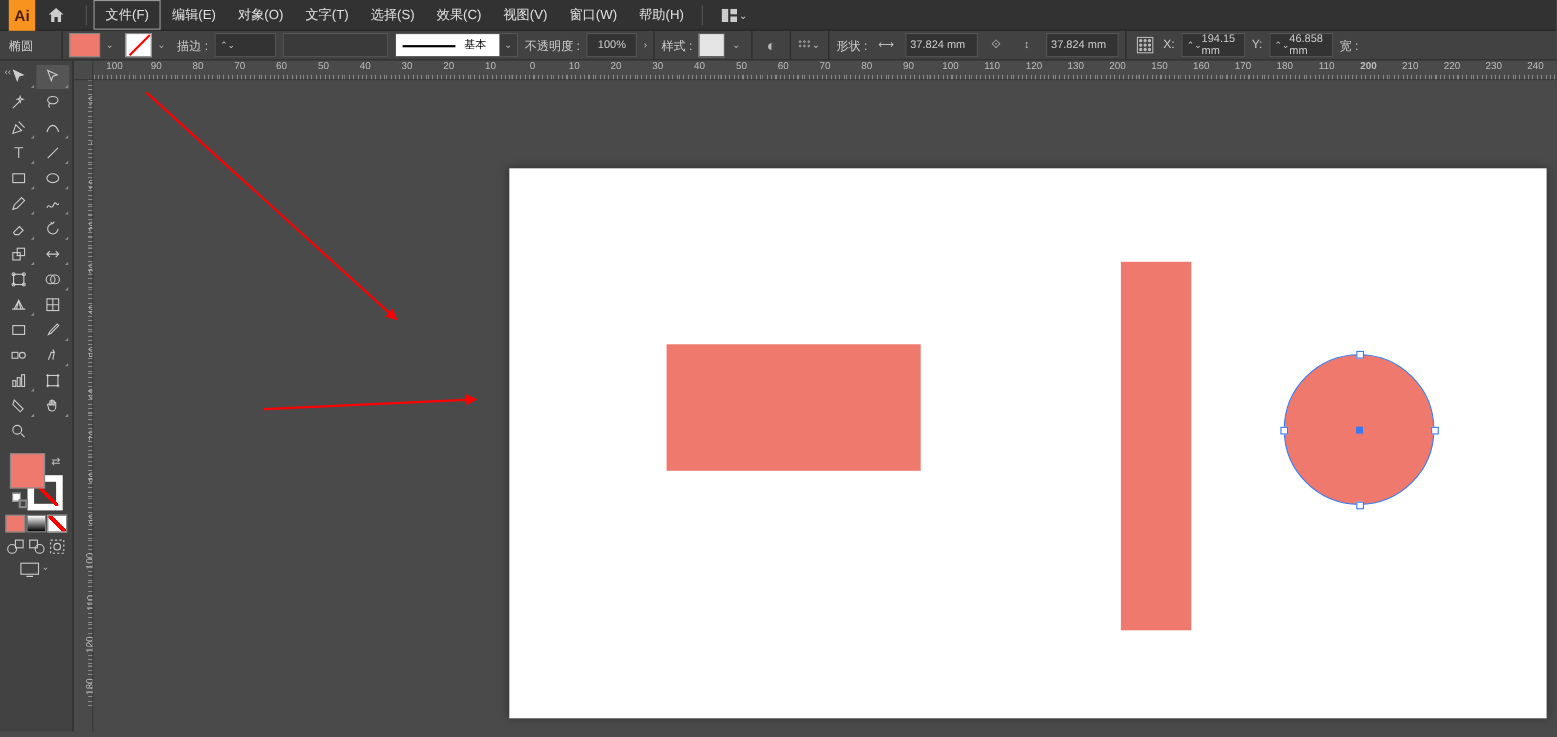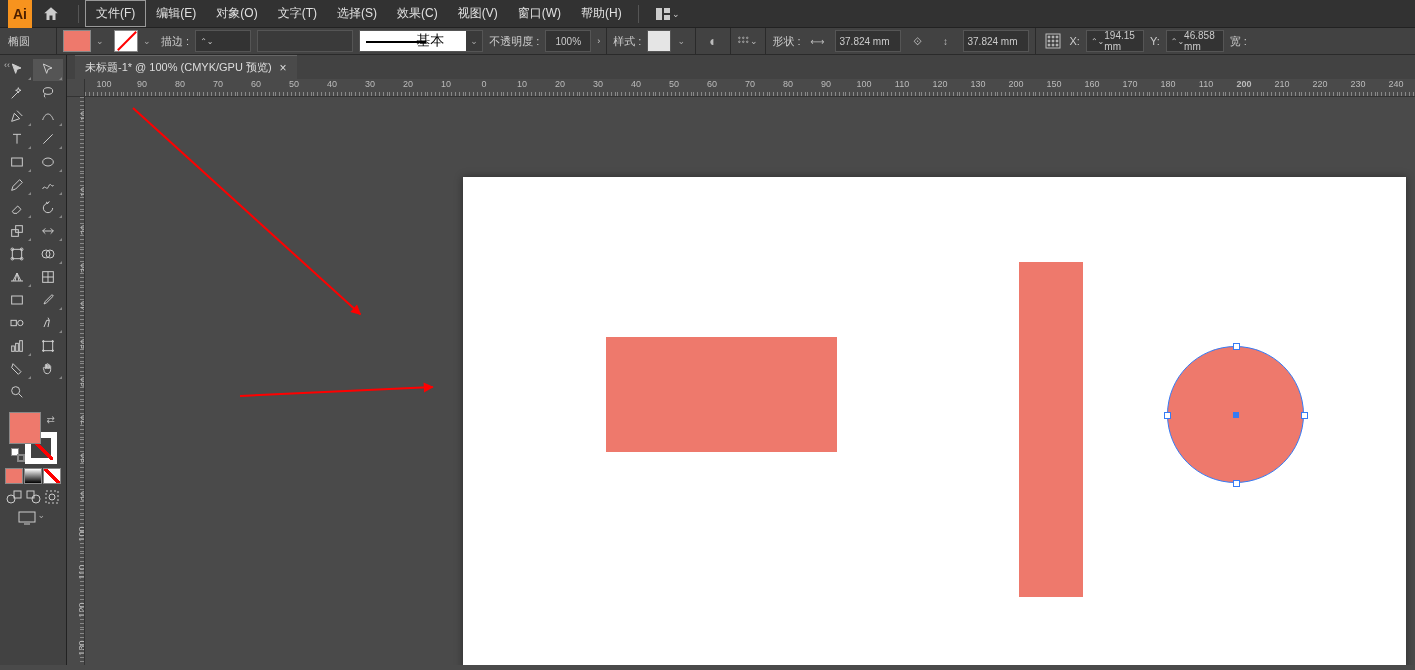--- a/index.html
+++ b/index.html
@@ -15,21 +15,21 @@
     
     
     .controlbar { background: #424242; display: flex; align-items: center; padding: 0 8px; border-bottom: 1px solid #2a2a2a; gap: 6px; flex-wrap: nowrap; position: relative; }
     .ctl-label { color: #ccc; font-size: 11px; white-space: nowrap; }
     .fill-swatch { width: 28px; height: 22px; background: #ee796c; border: 1px solid #888; display: flex; }
     .stroke-swatch { width: 24px; height: 22px; background: #fff; position: relative; border: 1px solid #888; }
     .stroke-swatch::after { content: ''; position: absolute; width: 2px; height: 130%; background: red; top: -15%; left: 50%; transform: rotate(45deg); }
     .dropdown-arrow { width: 12px; font-size: 9px; color: #aaa; }
     .num-input { height: 22px; background: #333; border: 1px solid #555; color: #ccc; padding: 0 4px; font-size: 10px; display: flex; align-items: center; }
     .dd-box { background: #3a3a3a; border: 1px solid #555; height: 22px; display:flex; align-items:center; padding: 0 6px; gap: 4px; }
-    .stroke-style { width: 106px; background:#fff; color:#000; display:flex; align-items:center; justify-content:flex-end; padding-right:22px; font-size:14px; height:20px; position:relative; }
+    .stroke-style { width: 94px; background:#fff; color:#000; display:flex; align-items:center; justify-content:flex-end; padding-right:12px; font-size:10px; height:20px; position:relative; }
     .stroke-style::before{ content:''; position:absolute; left:6px; right:40px; top:50%; height:2px; background:#000; }
     .sep { width:1px; height:26px; background:#2a2a2a; }
     .cb-icon { width:22px; height:22px; display:flex; align-items:center; justify-content:center; cursor:pointer; }
     .cb-icon svg, .cb-icon span{ color:#bbb; }
     .subpanel{ display:flex; align-items:center; gap:5px; }
 
     
     .overflow-indicators{ position:absolute; left:4px; top:60px; font-size:9px; color:#bbb; }
 
     
@@ -447,26 +447,20 @@
     <div class="screen-mode" style="justify-content:center">
       <svg width="20" height="16" viewBox="0 0 20 16" stroke="#ccc" fill="none">
           <rect x="2" y="2" width="16" height="10"></rect>
           <path d="M7 14h6"></path>
         </svg>
       <span class="dropdown-arrow">⌄</span>
     </div>
   </div>
 
   <div class="workspace">
-    <div class="doctab-bar">
-      <div class="doctab">
-        <span>未标题-1* @ 100% (CMYK/GPU 预览)</span>
-        <span class="close">×</span>
-      </div>
-    </div>
     <div class="ruler-area">
       <div class="ruler-corner"></div>
       <div class="hruler" id="hruler">
           <div class="htick-block" style="width: 38px;">100</div>
           <div class="htick-block" style="width: 38px;">90</div>
           <div class="htick-block" style="width: 38px;">80</div>
           <div class="htick-block" style="width: 38px;">70</div>
           <div class="htick-block" style="width: 38px;">60</div>
           <div class="htick-block" style="width: 38px;">50</div>
           <div class="htick-block" style="width: 38px;">40</div>

